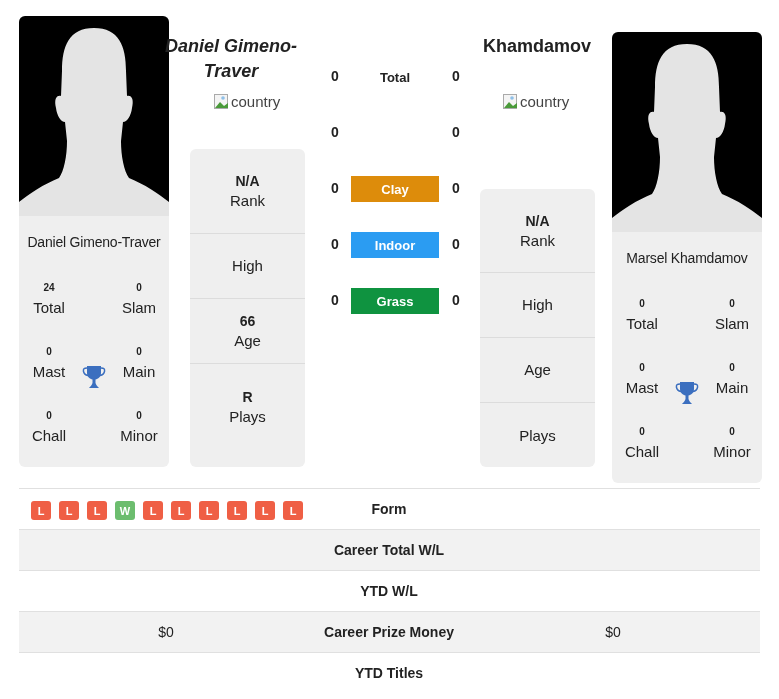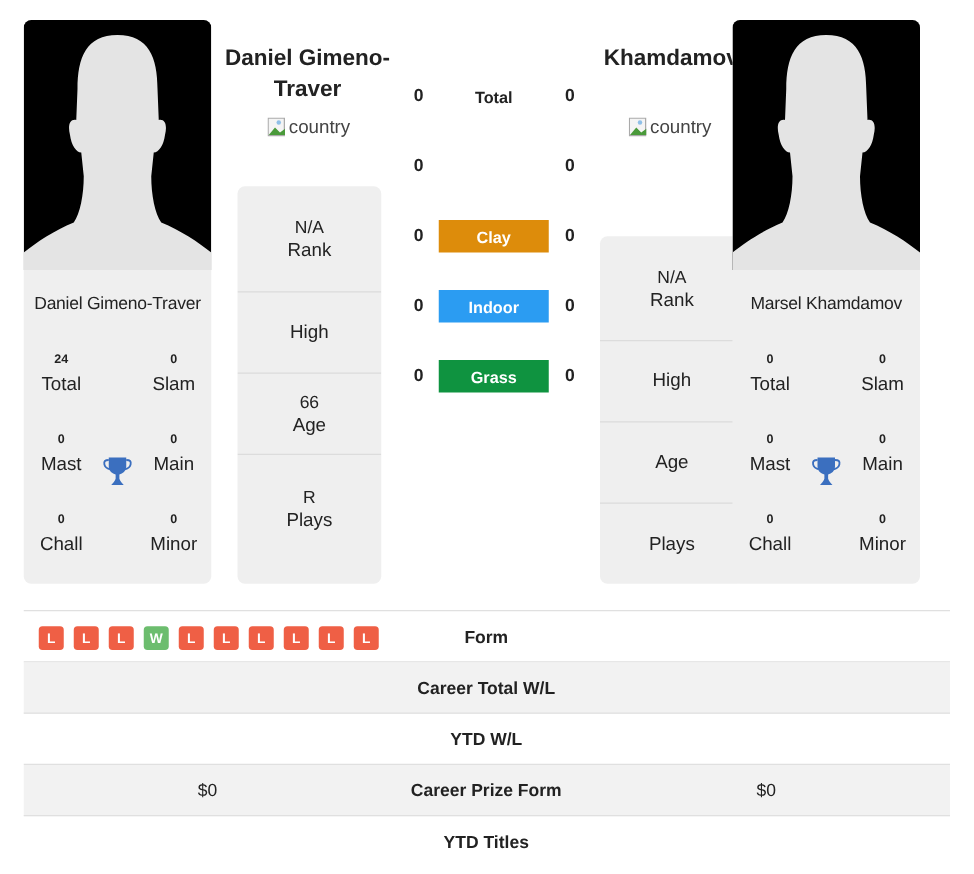--- a/index.html
+++ b/index.html
@@ -1,40 +1,40 @@
 <!DOCTYPE html>
 <html><head>
   <meta charset="utf-8">
   <style>
     * { box-sizing: border-box; margin: 0; padding: 0; }
     html, body { width: 779px; height: 699px; background: #ffffff; overflow: hidden; }
     body { font-family: "Liberation Sans", "DejaVu Sans", sans-serif; color: #222; position: relative; font-size: 14px; }
 
     .player-card { position: absolute; top: 16px; width: 150px; height: 451px; background: #efefef; border-radius: 6px; overflow: hidden; }
     .player-card.left { left: 19px; }
-    .player-card.right { left: 586px; }
+    .player-card.right { left: 612px; margin-top: 16px; }
     .photo { width: 150px; height: 200px; background: #000; position: relative; overflow: hidden; }
     .photo svg { position: absolute; left: 0; top: 0; }
     .card-name { text-align: center; font-size: 14px; color: #222; margin-top: 18px; height: 20px; white-space: nowrap; letter-spacing: -0.2px; }
     .titles-grid { position: relative; margin-top: 24px; height: 200px; }
     .tcell { position: absolute; width: 60px; text-align: center; line-height: 20px; }
     .tcell .num { font-weight: bold; font-size: 10px; }
     .tcell .lbl { font-size: 15px; }
     .trophy { position: absolute; left: 63px; top: 86px; width: 24px; height: 26px; }
 
     .pname { position: absolute; text-align: center; font-weight: bold; font-size: 18px; line-height: 25px; color: #222; }
     .flag { position: absolute; font-size: 15px; color: #444; display: flex; align-items: center; }
     .flag .broken { width: 16px; height: 16px; margin-right: 1px; position: relative; }
 
     .stat-box { position: absolute; width: 115px; background: #efefef; border-radius: 6px; overflow: hidden; }
     .stat-box.left { left: 190px; top: 149px; height: 318px; }
     .stat-box.right { left: 480px; top: 189px; height: 278px; }
     .stat-row { height: 65px; border-bottom: 1px solid #dcdcdc; display: flex; flex-direction: column; align-items: center; justify-content: center; text-align: center; line-height: 20px; }
     .stat-row:last-child { border-bottom: none; }
-    .stat-row .v { font-weight: normal; font-size: 14px; }
+    .stat-row .v { font-weight: bold; font-size: 14px; }
     .stat-row .k { font-size: 15px; }
     .stat-box.left .stat-row:first-child { height: 85px; }
     .stat-box.left .stat-row:last-child { height: 85px; }
 
     .surf-row { position: absolute; left: 320px; width: 150px; height: 26px; }
     .surf-row .lv, .surf-row .rv { position: absolute; top: 4px; font-weight: bold; font-size: 14px; width: 14px; text-align: center; }
     .surf-row .lv { left: 8px; }
     .surf-row .rv { left: 129px; }
     .surf-row .badge { position: absolute; left: 31px; width: 88px; height: 26px; color: #fff; font-weight: bold; font-size: 13px; display: flex; align-items: center; justify-content: center; }
     .surf-row .plain { position: absolute; left: 31px; width: 88px; height: 26px; color: #222; font-weight: bold; font-size: 13px; display: flex; align-items: center; justify-content: center; }
@@ -84,21 +84,21 @@
         <div class="num">0</div>
         <div class="lbl">Chall</div>
       </div>
     <div class="tcell" style="left:90px;top:128px;">
         <div class="num">0</div>
         <div class="lbl">Minor</div>
       </div>
   </div>
 </div>
 
-<div class="pname" style="left:171px;top:34px;width:150px;">
+<div class="pname" style="left:156px;top:34px;width:150px;font-style:italic;">
   <div>Daniel Gimeno-</div>
   <div>Traver</div>
 </div>
 <div class="flag" style="left:214px;top:93px;">
   <span class="broken">
     <svg width="16" height="16" viewBox="0 0 16 16">
         <rect x="0.5" y="0.5" width="13" height="14" fill="#f4f4f4" stroke="#aaa"></rect>
         <path d="M1 14 L6 8 L10 12 L14 9 L14 14 Z" fill="#4a9a3a"></path>
         <circle cx="9" cy="4" r="1.8" fill="#8fc0e8"></circle>
       </svg>
@@ -240,21 +240,21 @@
     <div class="label">Career Total W/L</div>
     <div class="rval"></div>
   </div>
   <div class="cmp-row">
     <div class="lval"></div>
     <div class="label">YTD W/L</div>
     <div class="rval"></div>
   </div>
   <div class="cmp-row alt">
     <div class="lval">$0</div>
-    <div class="label">Career Prize Form</div>
+    <div class="label">Career Prize Money</div>
     <div class="rval">$0</div>
   </div>
   <div class="cmp-row" style="border-bottom:none;">
     <div class="lval"></div>
     <div class="label">YTD Titles</div>
     <div class="rval"></div>
   </div>
 </div>
 
 </body></html>

